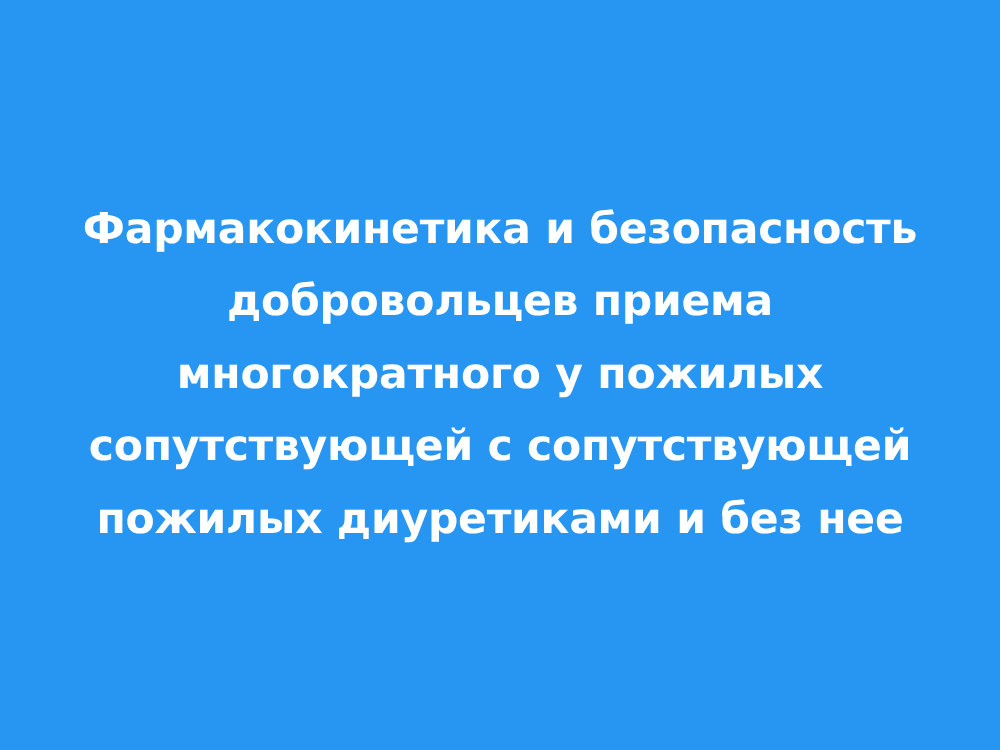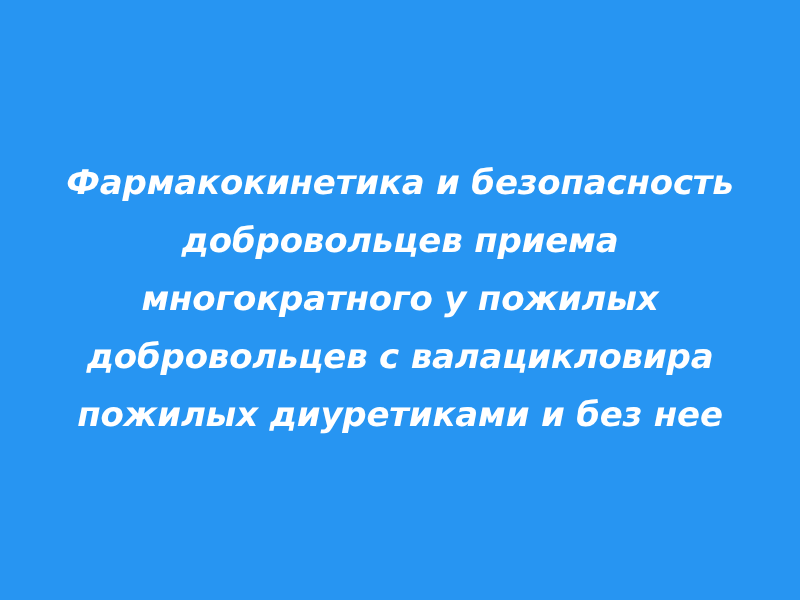--- a/index.html
+++ b/index.html
@@ -37,27 +37,26 @@
   .title-line {
     display: block;
     color: #ffffff;
     font-family: "DejaVu Sans", "Liberation Sans", sans-serif;
     font-weight: 700;
     font-size: 34px;
     line-height: 58px;
     letter-spacing: -0.2px;
     white-space: nowrap;
     text-rendering: geometricPrecision;
-    font-style: italic;
   }
 </style>
 </head>
 <body>
 
 <div class="card">
   <div class="title-block">
     <span class="title-line">Фармакокинетика и безопасность</span>
     <span class="title-line">добровольцев приема</span>
     <span class="title-line">многократного у пожилых</span>
-    <span class="title-line">добровольцев с валацикловира</span>
+    <span class="title-line">сопутствующей с сопутствующей</span>
     <span class="title-line">пожилых диуретиками и без нее</span>
   </div>
 </div>
 
 </body></html>

